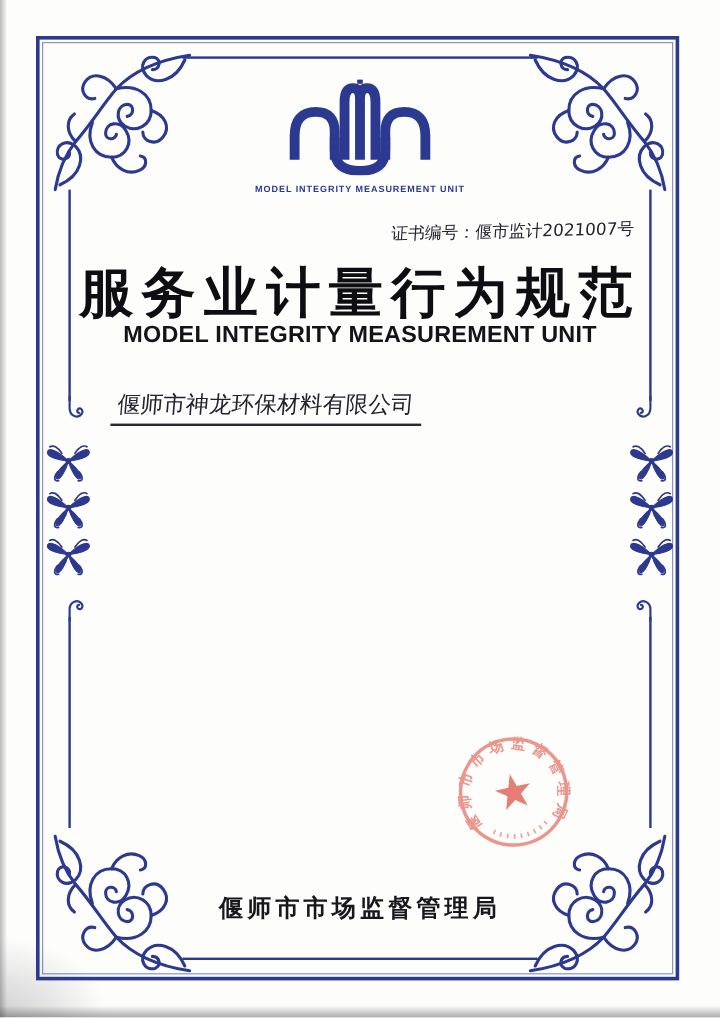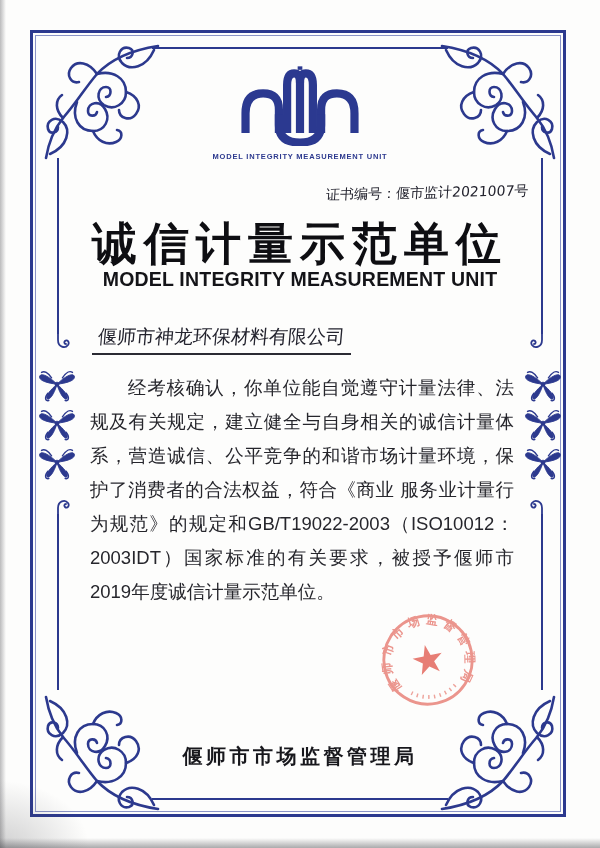--- a/index.html
+++ b/index.html
@@ -207,28 +207,27 @@
     <svg width="146" height="82" viewBox="0 0 240 140">
         <use href="#mim-mark"></use>
       </svg>
     <div class="logo-caption">MODEL INTEGRITY MEASUREMENT UNIT</div>
   </div>
 
   <div class="cert-no">
     <span class="hand">证书编号：</span><span class="hand">偃市监计2021007号</span>
   </div>
 
-  <div class="title-zh">诚信计量示范单位</div>
+  <div class="title-zh">服务业计量行为规范</div>
   <div class="title-en">MODEL INTEGRITY MEASUREMENT UNIT</div>
 
   <div class="company">
     <span class="hand">偃师市神龙环保材料有限公司</span>
   </div>
 
-  <div class="body-text"><span class="indent"></span><span>经考核确认，你单位能自觉遵守计量法律、法规及有关规定，建立健全与自身相关的诚信计量体系，营造诚信、公平竞争的和谐市场计量环境，保护了消费者的合法权益，符合《商业 服务业计量行为规范》的规定和GB/T19022-2003（ISO10012：2003IDT）国家标准的有关要求，被授予偃师市2019年度诚信计量示范单位。</span></div>
 
 
   <svg class="seal" viewBox="0 0 100 100">
     <use href="#seal-def"></use>
     <text fill="#e8837a" font-size="12.5" font-weight="bold" letter-spacing="5.5">
       <textPath href="#sealArc" startOffset="2%">偃师市市场监督管理局</textPath>
     </text>
   </svg>
 
   <div class="footer-org">偃师市市场监督管理局</div>

